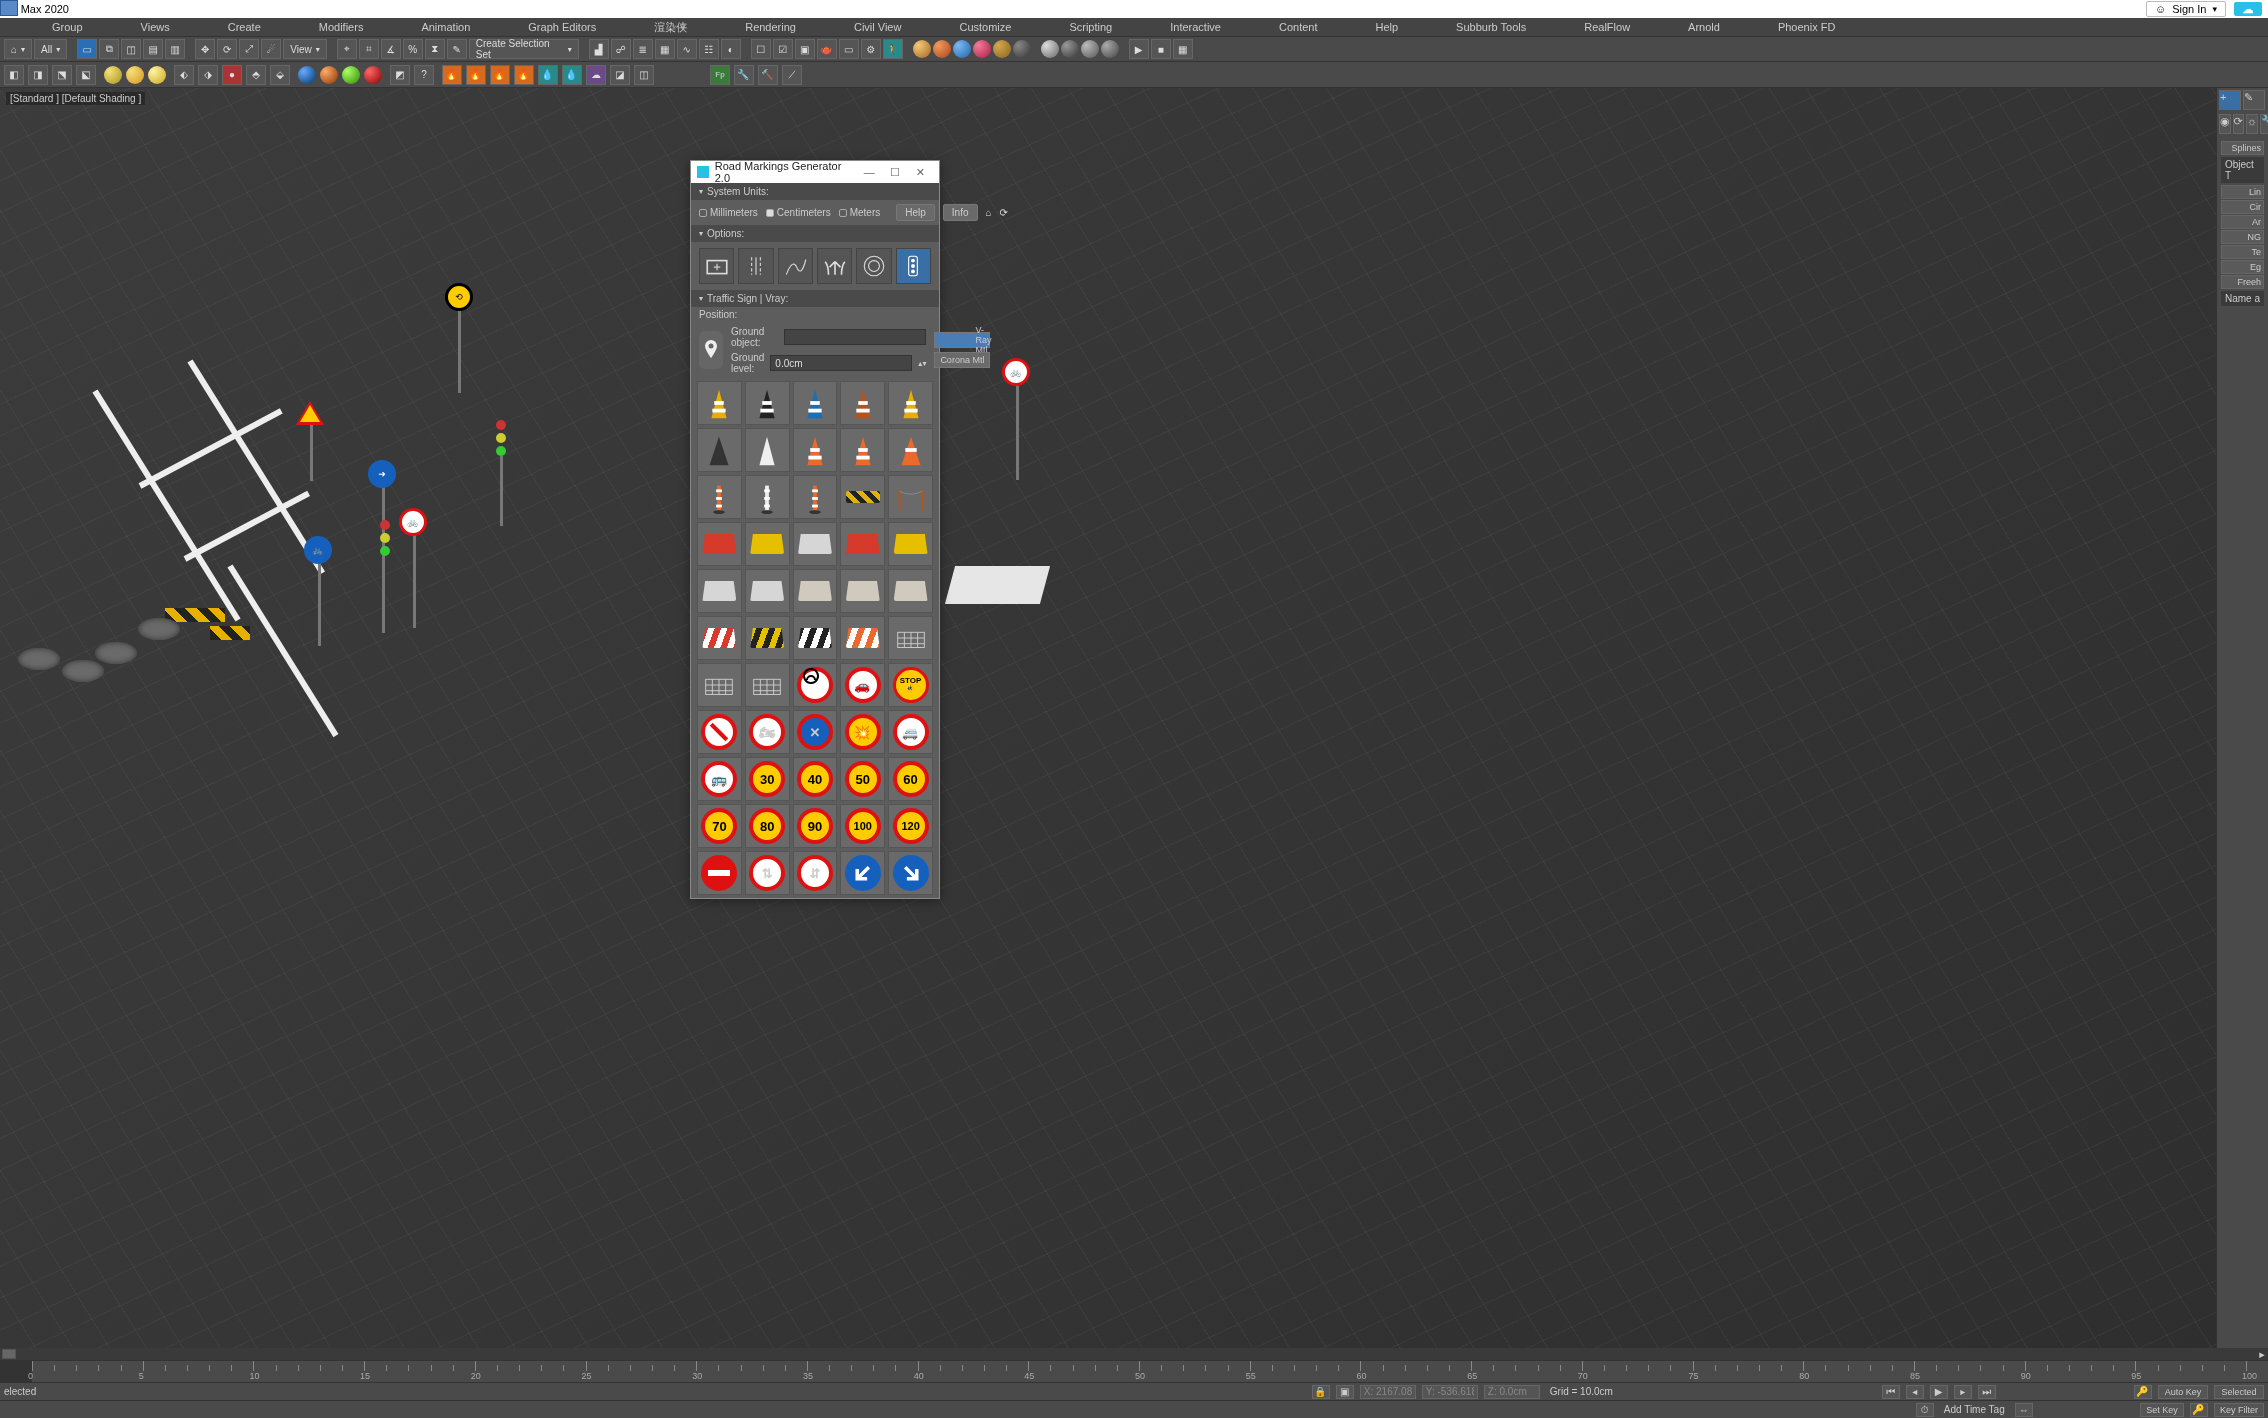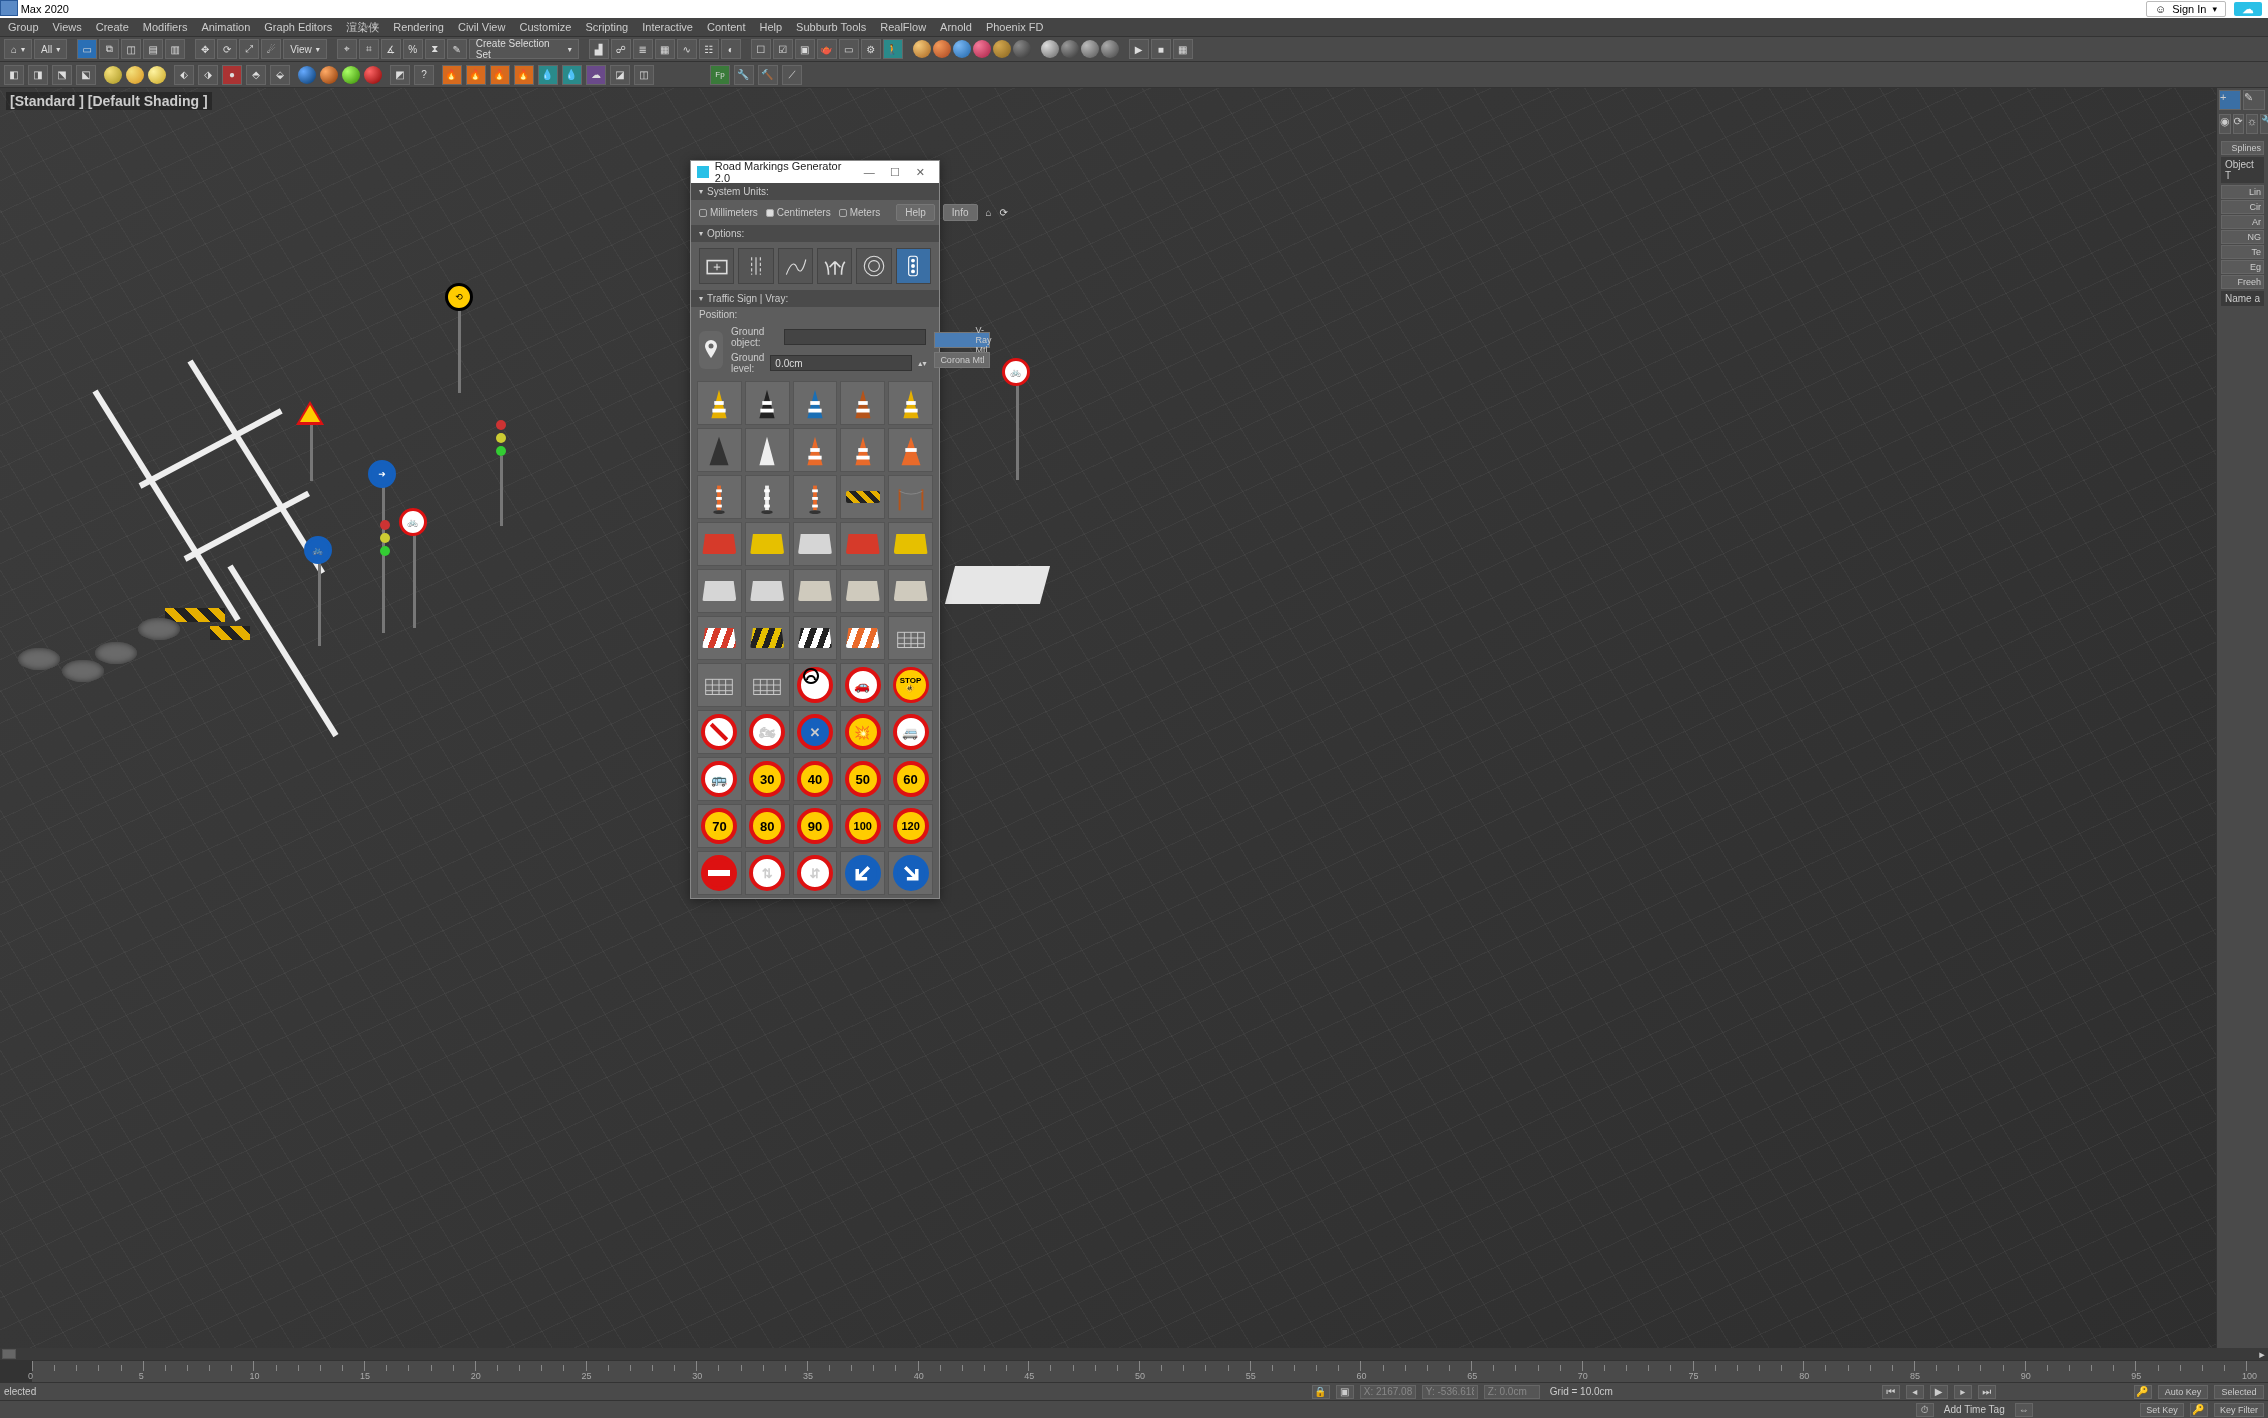--- a/index.html
+++ b/index.html
@@ -6,39 +6,39 @@
 html, body { width: 100%; height: 100%; background: #393939; color: #ccc; font-size: 11px; overflow: hidden; }
 
 
 .titlebar { height: 18px; background: #fff; color: #000; display: flex; align-items: center; padding: 0 6px; font-size: 11px; }
 .titlebar .spacer { flex: 1; }
 .titlebar .signin { display: flex; align-items: center; gap: 6px; margin-right: 8px; border: 1px solid #bbb; padding: 1px 8px; border-radius: 2px; }
 .titlebar .cloud { width: 28px; height: 14px; background: #29c0e7; display: flex; align-items: center; justify-content: center; color: #fff; font-weight: bold; border-radius: 2px; }
 
 
 .menubar { height: 18px; background: #444; display: flex; align-items: center; gap: 14px; padding: 0 8px; font-size: 11px; }
-.menubar span { cursor: pointer; }
+.menubar span { cursor: pointer; margin-left: 44px; }
 
 
 .toolbar { height: 26px; background: #4a4a4a; border-top: 1px solid #333; border-bottom: 1px solid #333; display: flex; align-items: center; gap: 2px; padding: 0 4px; }
 .toolbar .sep { width: 6px; }
 .tbtn { width: 20px; height: 20px; background: #555; border: 1px solid #666; display: flex; align-items: center; justify-content: center; font-size: 10px; color: #ddd; cursor: pointer; }
 .tbtn.blue { background: #2a6fb5; }
 .tbtn.orange { background: #d66a1e; }
 .tbtn.red { background: #a33; }
 .tbtn.green { background: #3a7a3a; margin-left: 48px; }
 .tbtn.purple { background: #6a4a8a; }
 .tbtn.teal { background: #2a8a8a; }
 .dropdown { height: 20px; background: #555; border: 1px solid #666; color: #ddd; padding: 0 6px; display: flex; align-items: center; font-size: 10px; gap: 4px; }
 .dropdown .caret { font-size: 8px; }
 
 .toolbar2 { height: 26px; background: #4a4a4a; border-bottom: 1px solid #333; display: flex; align-items: center; gap: 4px; padding: 0 4px; }
 .sphere { width: 18px; height: 18px; border-radius: 50%; }
 .viewport { flex: 1; background: #3a3a3a; position: relative; overflow: hidden; }
-.viewport-label { position: absolute; top: 4px; left: 6px; font-size: 14px; color: #ccc; background: rgba(0,0,0,.3); padding: 1px 4px; font-weight: bold; }
+.viewport-label { position: absolute; top: 4px; left: 6px; font-size: 10px; color: #ccc; background: rgba(0,0,0,.3); padding: 1px 4px; }
 .grid-surface {
   position:absolute; inset:0;
   background:
     linear-gradient(135deg, rgba(60,60,60,.9), rgba(45,45,45,.9));
 }
 .grid-surface::before{
   content:""; position:absolute; inset:-200px;
   background-image:
     repeating-linear-gradient(60deg, rgba(120,120,120,.12) 0 1px, transparent 1px 30px),
     repeating-linear-gradient(-20deg, rgba(120,120,120,.12) 0 1px, transparent 1px 30px);

